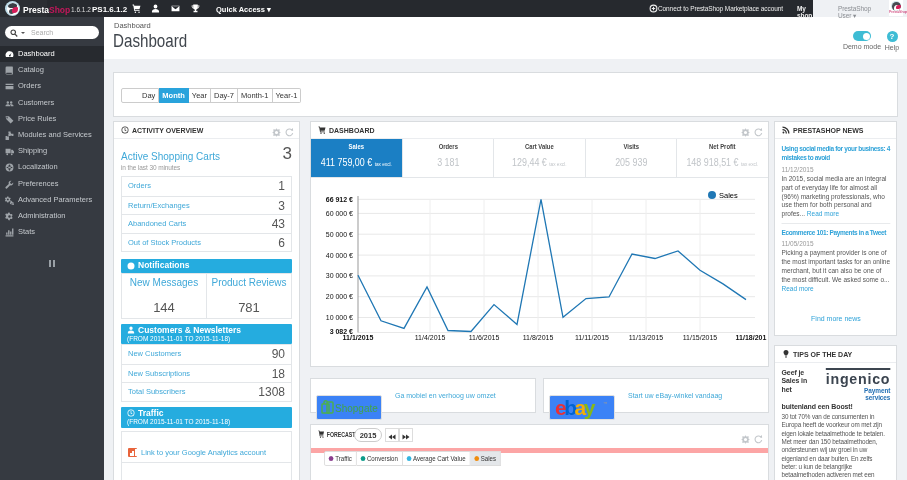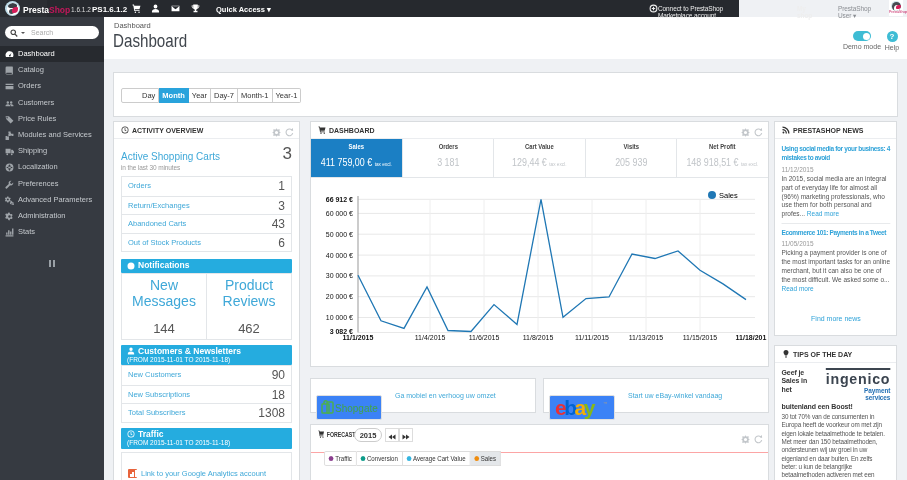--- a/index.html
+++ b/index.html
@@ -1,18 +1,18 @@
 <!DOCTYPE html>
 <html><head>
 <meta charset="utf-8">
 <style>
 * { margin:0; padding:0; box-sizing:border-box; }
 html,body { width:907px; height:480px; overflow:hidden; font-family:"Liberation Sans",sans-serif; background:#eff1f4; }
 
-#topbar { position:absolute; left:0; top:0; width:739px; height:17px; background:#26292e; color:#fff; z-index:30; }
+#topbar { position:absolute; left:0; top:0; width:813px; height:17px; background:#26292e; color:#fff; z-index:30; }
 #topbar .logo-sq { position:absolute; left:0; top:0; width:47px; height:17px; background:#2b2e33; }
 #logo-circle { position:absolute; left:5px; top:1px; width:15px; height:15px; border-radius:50%; background:#bfdde9; }
 #logo-circle .inner { position:absolute; left:1.5px; top:1.5px; width:12px; height:12px; border-radius:50%; background:#fff; overflow:hidden; }
 #logo-circle .dark { position:absolute; left:1.5px; top:0.5px; width:9px; height:5px; border-radius:50% 50% 40% 40%; background:#3a3e45; }
 #logo-circle .dark2 { position:absolute; left:2.5px; top:6px; width:5px; height:5px; border-radius:50%; background:#474b52; }
 #logo-circle .pink { position:absolute; right:0.5px; top:4px; width:6.5px; height:6.5px; border-radius:60% 20% 60% 20%; background:#d51e5a; }
 .ps-name { position:absolute; left:23px; top:4.5px; font-size:8.5px; font-weight:bold; color:#fff; }
 .ps-name .shop { color:#c2175b; }
 .ps-ver { position:absolute; left:71px; top:5.5px; font-size:6.5px; color:#ddd; }
 .shop-name { position:absolute; left:92px; top:4.5px; font-size:8px; font-weight:bold; color:#fff; }
@@ -73,42 +73,42 @@
 .banner { background:#25acdf; color:#fff; margin:0 7px; padding:2px 6px; font-size:8.5px; font-weight:bold; border-radius:1px; line-height:1.12; }
 .banner svg { vertical-align:-1.5px; margin-right:3px; }
 .banner .sub { display:block; font-size:6.5px; font-weight:normal; margin-top:0.5px; line-height:1.05; }
 .rows { border:1px solid #e3e6e9; margin:0 7px; }
 .row { position:relative; height:18.5px; line-height:18.5px; padding:0 6px; border-top:1px solid #e3e6e9; font-size:7.5px; color:#3fa8d8; }
 .row:first-child { border-top:none; }
 .row .num { position:absolute; right:6px; top:0; font-size:12px; color:#555; }
 .twocell { display:flex; border:1px solid #e3e6e9; margin:0 7px; }
 .cell { flex:1; text-align:center; padding:3px 0 3px; }
 .cell+.cell { border-left:1px solid #e3e6e9; }
-.cell .cl { font-size:14px; color:#3fa8d8; }
+.cell .cl { font-size:10px; color:#3fa8d8; }
 .cell .cn { font-size:13px; color:#555; margin-top:12px; }
 .gaic i { position:absolute; bottom:1px; width:2px; background:#fff; }
 
 #dashpanel { left:310px; top:121px; width:459px; height:246px; }
 .kpis { display:flex; height:39px; border-bottom:1px solid #e3e6e9; }
 .kpi { flex:1; text-align:center; padding-top:4px; border-right:1px solid #e3e6e9; overflow:hidden; }
 .kpi:last-child { border-right:none; }
 .kpi .kl { font-size:7px; font-weight:bold; color:#444; transform:scaleX(0.84); }
 .kpi .kv { font-size:10.5px; color:#c0c4c8; margin-top:6px; white-space:nowrap; transform:scaleX(0.85); }
 .kpi .kv small { font-size:5.5px; }
 .kpi.active { background:#1b7fc4; }
 .kpi.active .kl { color:#fff; }
 .kpi.active .kv { color:#fff; }
 
 #shopgate { left:310px; top:378px; width:226px; height:35px; }
 #ebaycard { left:543px; top:378px; width:226px; height:35px; }
 .modbox { position:absolute; left:5px; top:16px; width:66px; height:25px; border:1px solid #e0e0e0; border-radius:2px; background:#3b82f6; }
 .modlink { position:absolute; left:84px; top:13px; font-size:7px; color:#3fa8d8; }
 
 #forecast { left:310px; top:424px; width:459px; height:80px; }
-.fhead { position:relative; height:28px; border-bottom:1px solid #fca5a5; }
+.fhead { position:relative; height:28px; border-bottom:5px solid #fca5a5; }
 .fhead .ft { position:absolute; left:7px; top:5px; font-size:6.5px; font-weight:bold; color:#333; transform:scaleX(0.8); transform-origin:0 50%; white-space:nowrap; }
 .pill2015 { position:absolute; left:41px; top:2.5px; width:28px; height:14px; border:1px solid #ccc; border-radius:8px; text-align:center; font-size:7.5px; font-weight:bold; line-height:13px; color:#333; }
 .skip { position:absolute; top:2.5px; width:14px; height:14px; border:1px solid #ddd; background:#fff; text-align:center; line-height:14px; color:#333; }
 .legend { position:absolute; left:13px; top:26px; display:flex; transform:scaleX(0.94); transform-origin:0 50%; }
 .lgi { height:15px; line-height:14px; border:1px solid #ddd; border-left:none; background:#fff; padding:0 4px; font-size:6.5px; color:#333; white-space:nowrap; }
 .lgi:first-child { border-left:1px solid #ddd; border-radius:2px 0 0 2px; }
 .lgi.on { background:#e4e7ea; }
 .dot { display:inline-block; width:5px; height:5px; border-radius:50%; margin-right:2px; }
 
 #news { left:774px; top:121px; width:123px; height:215px; }
@@ -270,21 +270,21 @@
   <div class="banner"><svg width="8" height="8" viewBox="0 0 16 16">
         <path fill="#fff" d="M8 1a7 7 0 1 1 0 14A7 7 0 0 1 8 1zm-1 5.5h2V12H7zM8 3.4a1.1 1.1 0 1 1 0 2.2 1.1 1.1 0 0 1 0-2.2z"></path>
       </svg>Notifications</div>
   <div class="twocell">
     <div class="cell">
         <div class="cl">New Messages</div>
         <div class="cn">144</div>
       </div>
     <div class="cell">
         <div class="cl">Product Reviews</div>
-        <div class="cn">462</div>
+        <div class="cn">781</div>
       </div>
   </div>
   <div style="height:5px"></div>
   <div class="banner"><svg width="8" height="8" viewBox="0 0 16 16">
         <path fill="#fff" d="M8 1a3.4 3.4 0 1 1 0 6.8A3.4 3.4 0 0 1 8 1zm0 8c3.5 0 6.3 1.8 6.3 4v2H1.7v-2c0-2.2 2.8-4 6.3-4z"></path>
       </svg>Customers &amp; Newsletters<span class="sub">(FROM 2015-11-01 TO 2015-11-18)</span></div>
   <div class="rows">
     <div class="row">New Customers<span class="num">90</span></div>
     <div class="row">New Subscriptions<span class="num">18</span></div>
     <div class="row">Total Subscribers<span class="num">1308</span></div>

